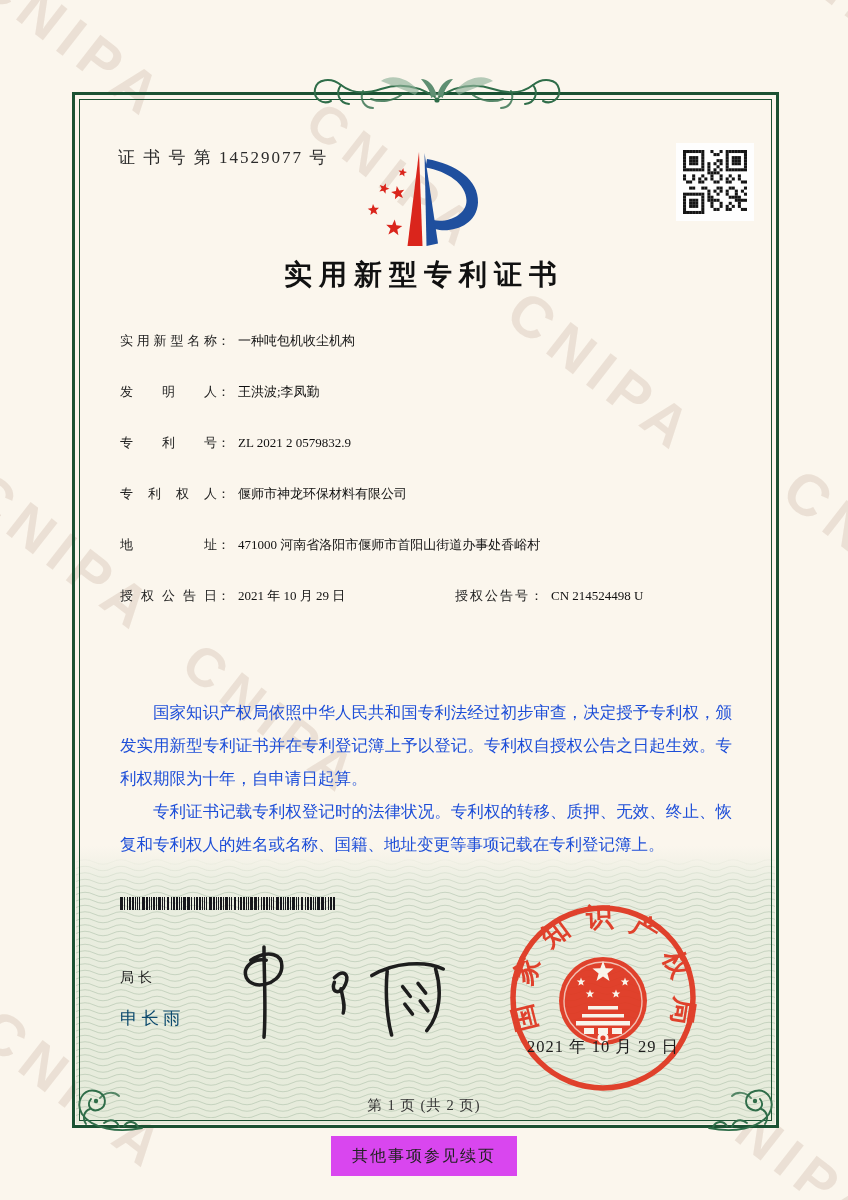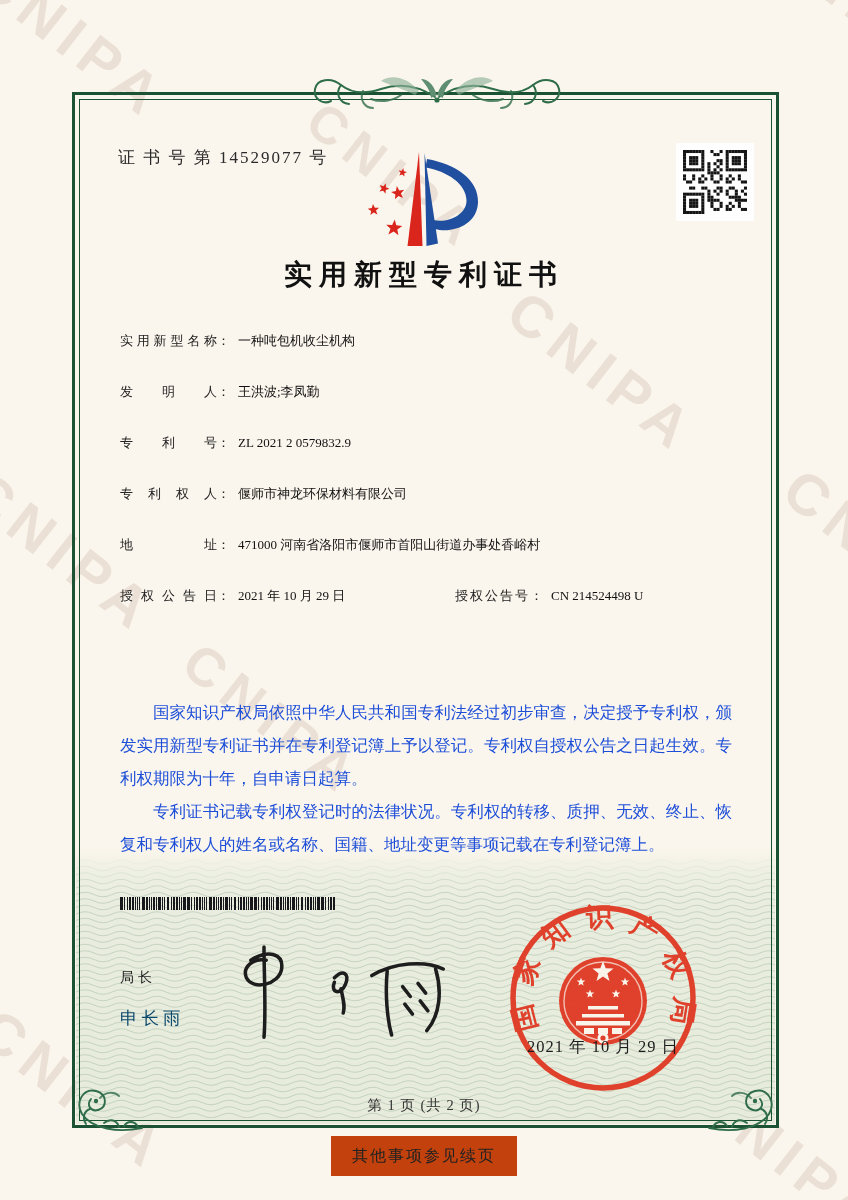--- a/index.html
+++ b/index.html
@@ -40,21 +40,21 @@
   
   #barcode{position:absolute;left:120px;top:897px;}
   .sig-title{position:absolute;left:120px;top:969px;font-size:14px;letter-spacing:4px;color:#222;}
   .sig-name{position:absolute;left:120px;top:1006px;font-size:17.5px;letter-spacing:4px;color:#0c4a6e;}
   .signature{position:absolute;left:218px;top:936px;}
   .seal{position:absolute;left:505px;top:900px;}
   .seal-date{position:absolute;left:512px;top:1036px;width:182px;text-align:center;
       font-size:16.5px;letter-spacing:1px;color:#1c1c1c;}
   .page-info{position:absolute;left:0;top:1096px;width:848px;text-align:center;
       font-size:14.5px;letter-spacing:1px;color:#333;}
-  .cont-note{position:absolute;left:331px;top:1136px;width:186px;height:40px;background:#c2410c;
+  .cont-note{position:absolute;left:331px;top:1136px;width:186px;height:40px;background:#d946ef;
       display:flex;align-items:center;justify-content:center;font-size:16px;letter-spacing:2px;color:#222;}
   .orn{position:absolute;}
 </style>
 </head>
 <body>
 
 <div class="page">
 
   <div id="watermarks">
       <div class="wm" style="left: -38px; top: 4px; font-size: 58px;">CNIPA</div>

